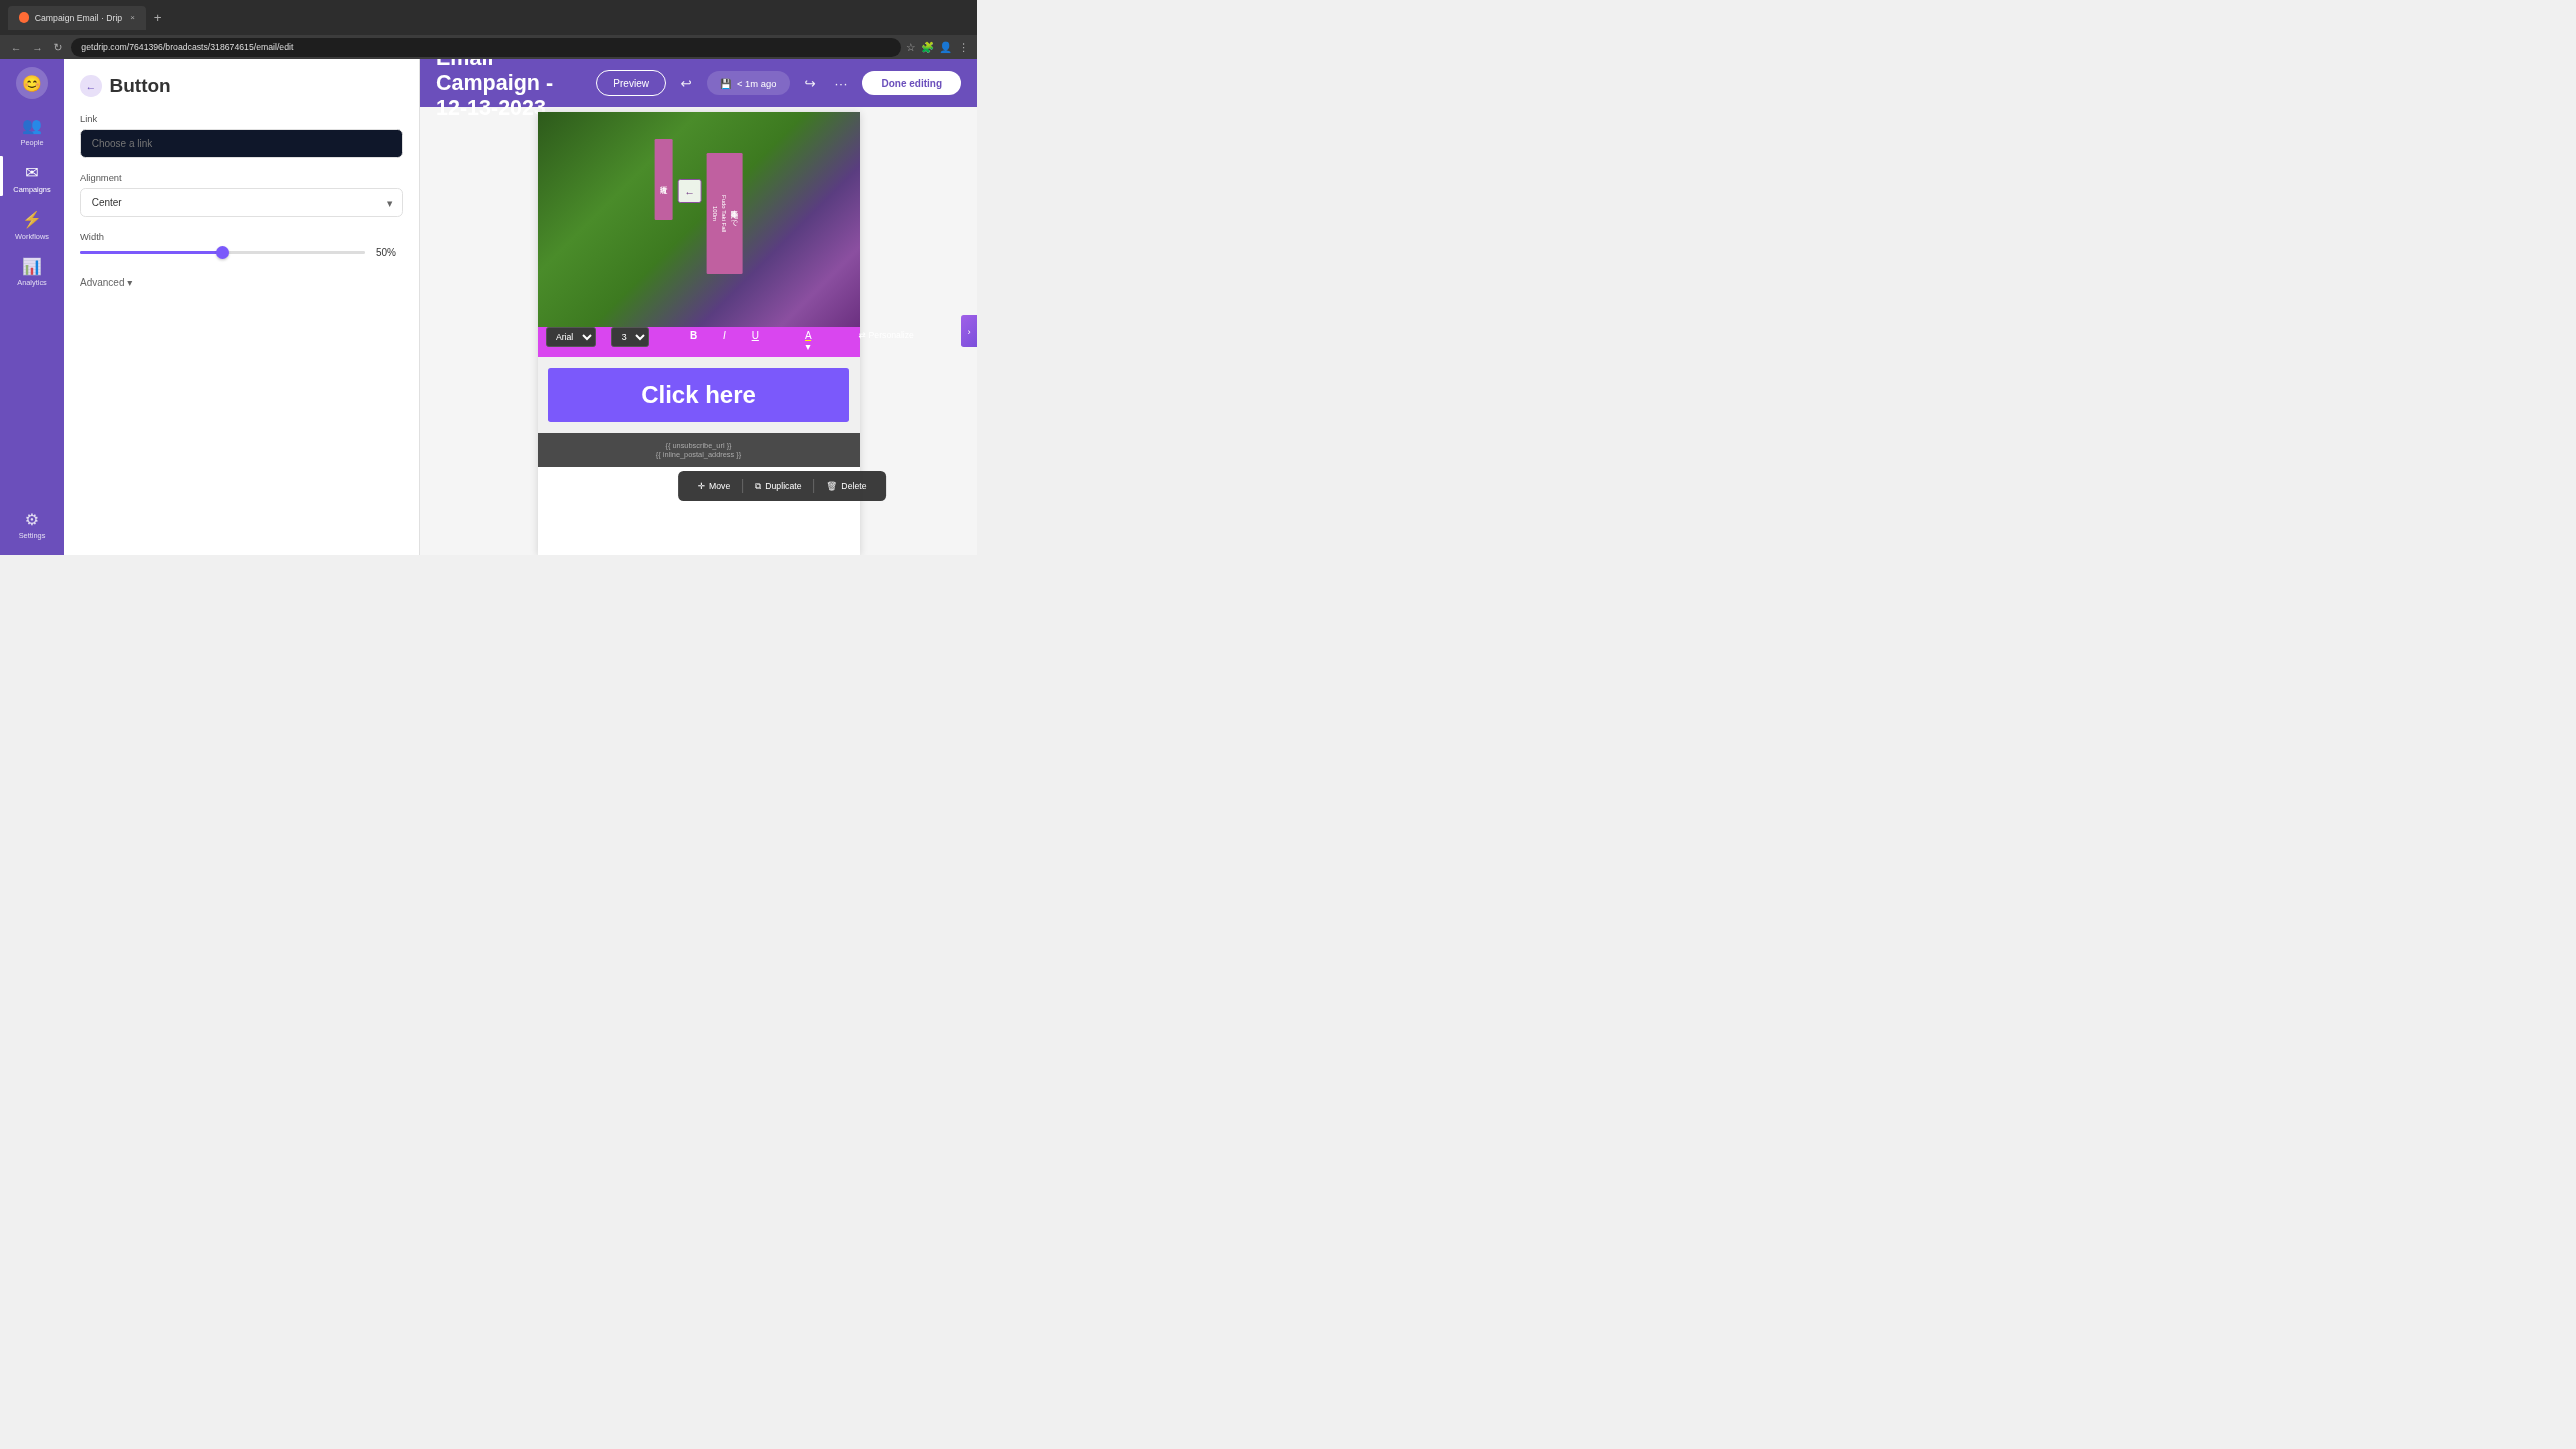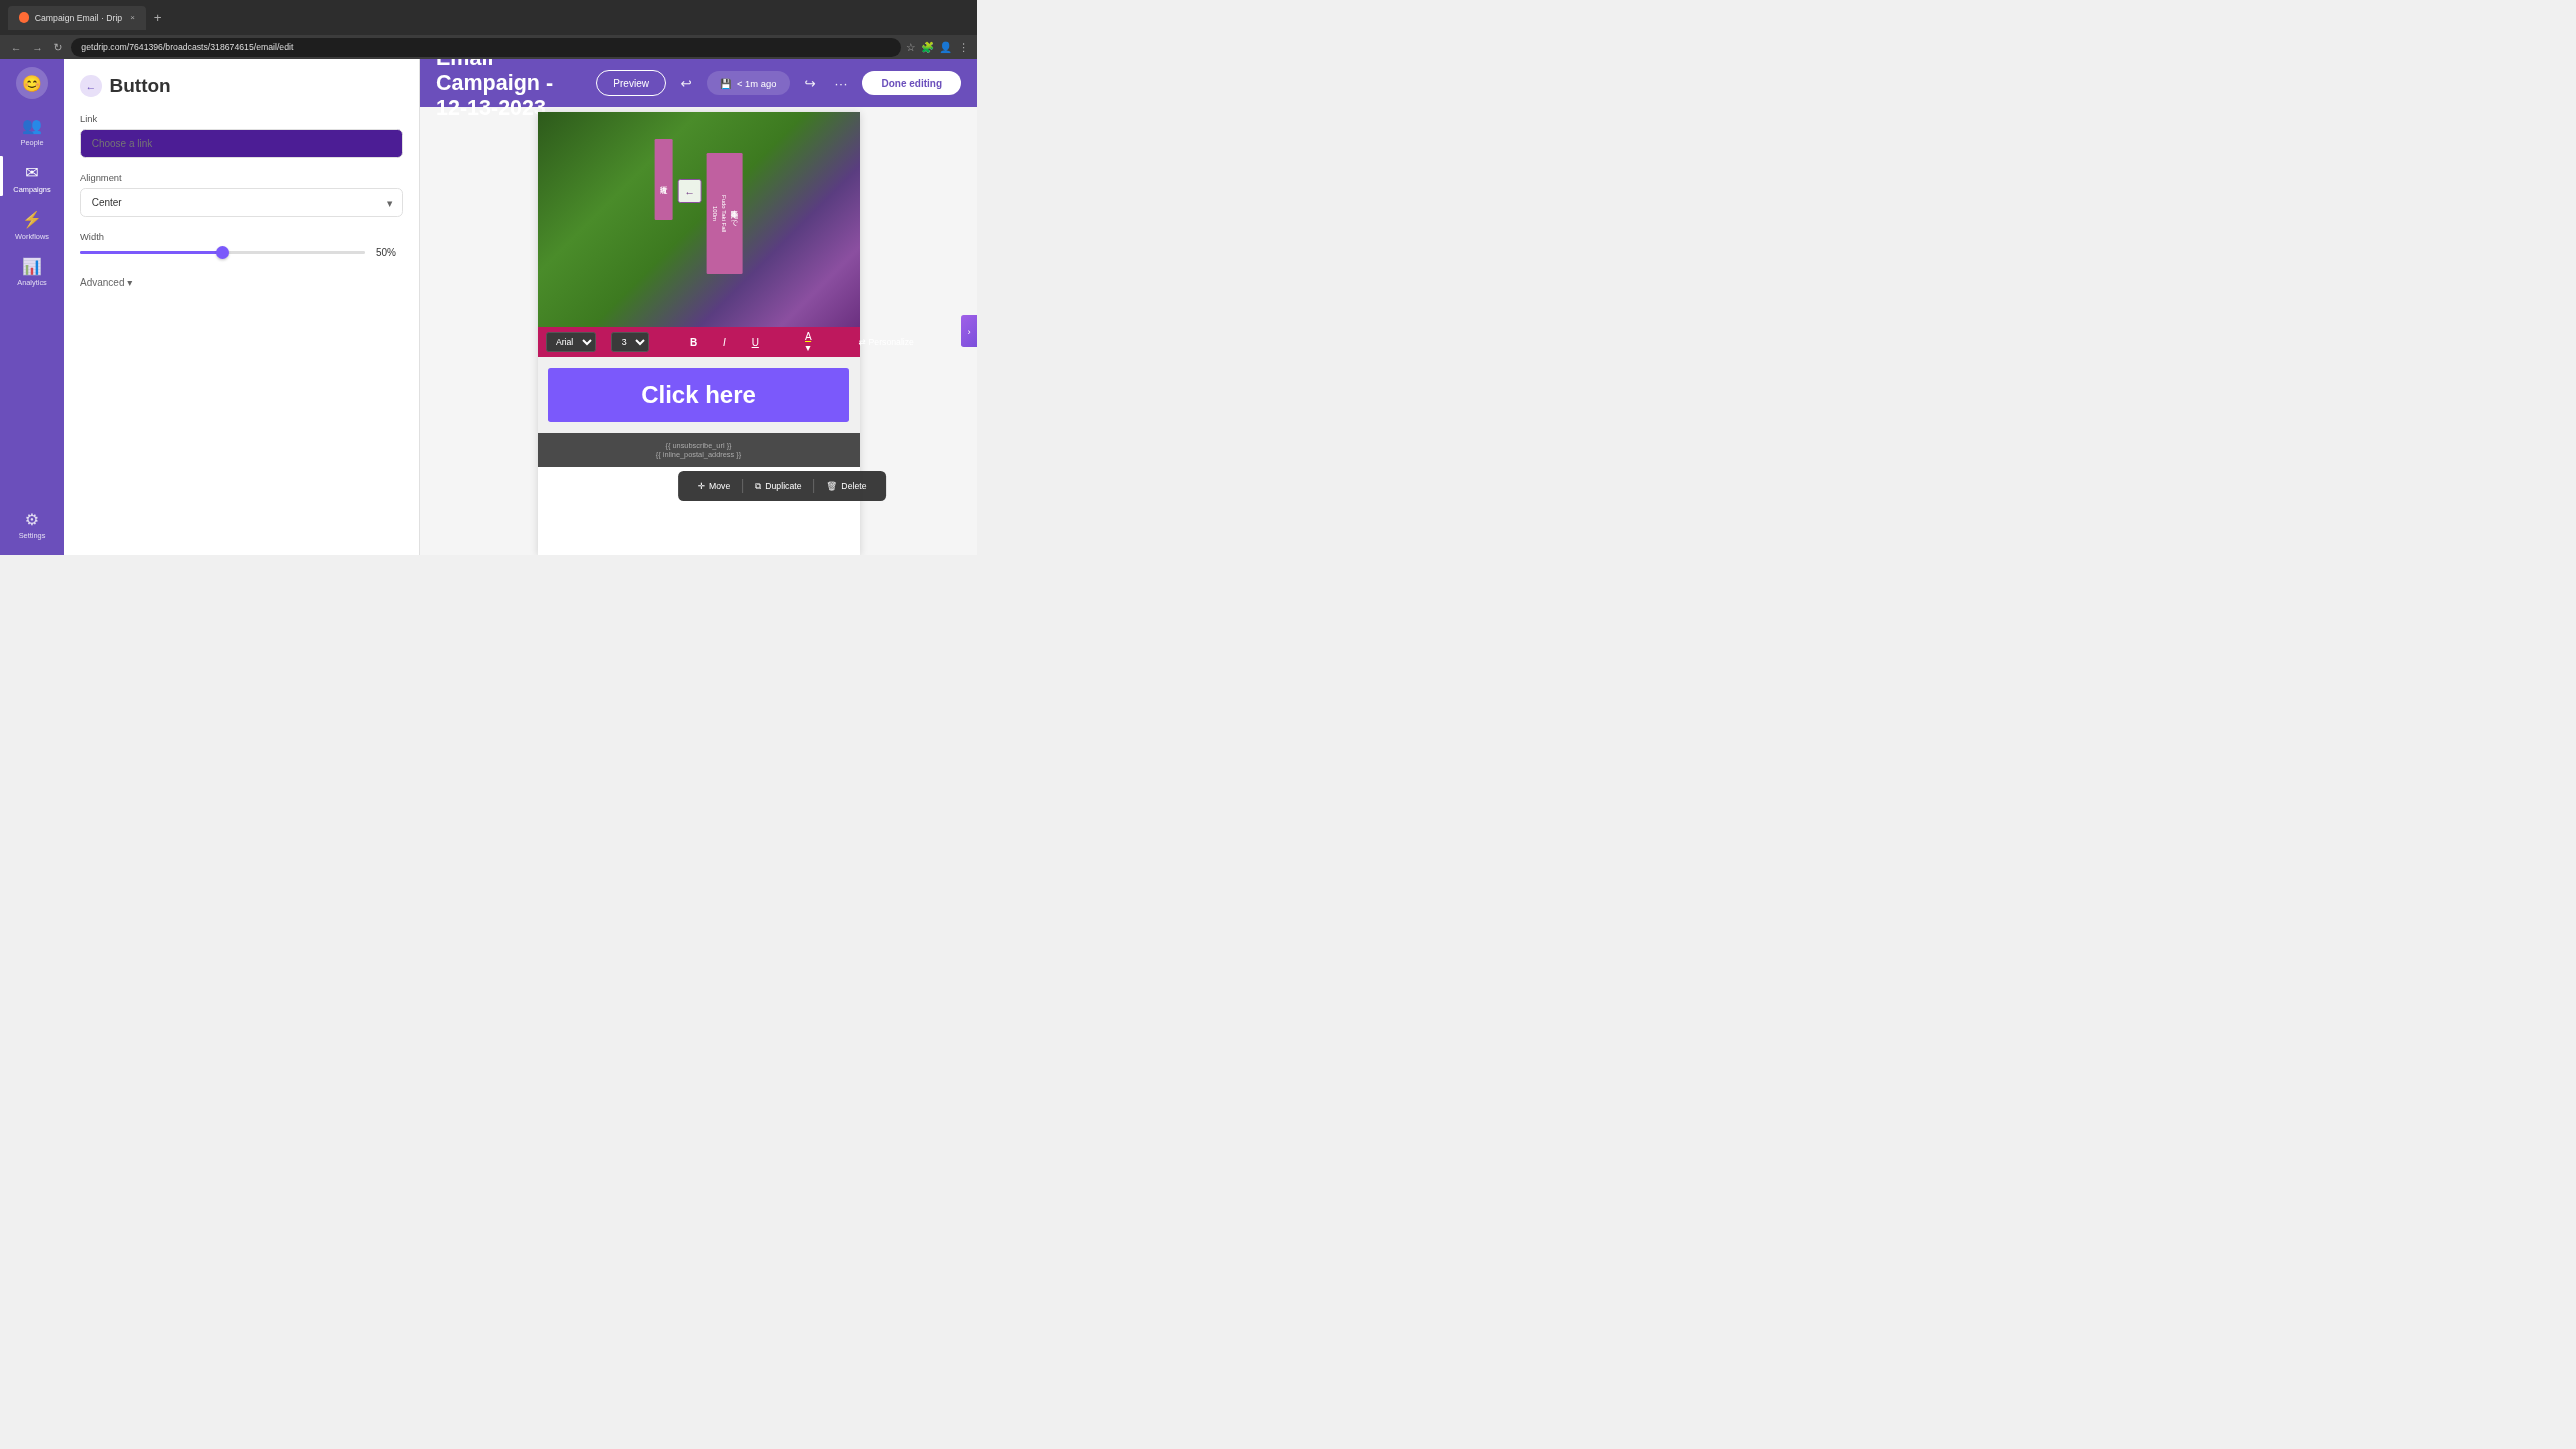--- a/index.html
+++ b/index.html
@@ -145,21 +145,21 @@
     }
     .field-group { margin-bottom: 13.4px; }
 
     .link-input {
       width: 100%;
       padding: 8px 10.7px;
       border: 1.3px solid #e0e0e0;
       border-radius: 5.4px;
       font-size: 10px;
       color: #999;
-      background: #4c1d95;
+      background: #0f172a;
     }
 
     .color-input-wrapper {
       display: flex;
       align-items: center;
       border: 1.3px solid #e0e0e0;
       border-radius: 5.4px;
       padding: 6.7px 9.4px;
       background: #fff;
       cursor: pointer;
@@ -354,23 +354,23 @@
       height: 24px;
       display: flex;
       align-items: center;
       justify-content: center;
       border-radius: 2.7px;
       margin-top: 40px;
     }
 
     
     .editor-toolbar {
-      background: #be185d;
-      display: flex;
-      align-items: center;
+      background: #d946ef;
+      display: flex;
+      align-items: flex-start;
       padding: 0 8px;
       height: 29.5px;
       gap: 15px;
       position: relative;
     }
     .toolbar-select {
       background: #3a3a3a;
       border: 0.7px solid #555;
       color: #fff;
       padding: 2.7px 5.4px;

